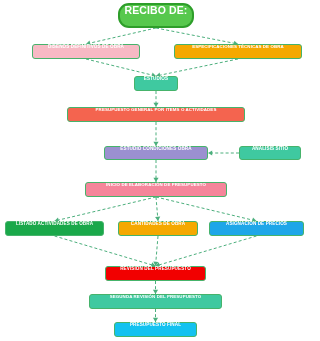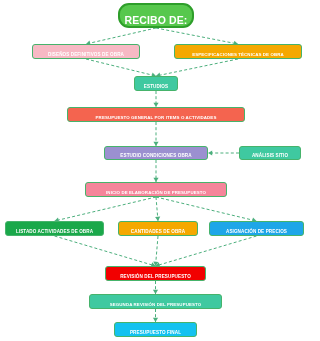--- a/index.html
+++ b/index.html
@@ -26,21 +26,21 @@
     top: 0;
     width: 310px;
     height: 341px;
     z-index: 1;
   }
   .node {
     position: absolute;
     z-index: 2;
     box-sizing: border-box;
     display: flex;
-    align-items: flex-end;
+    align-items: flex-start;
     justify-content: center;
     text-align: center;
     color: #ffffff;
     font-weight: bold;
     letter-spacing: 0.1px;
     line-height: 1.05;
     border-style: solid;
     border-width: 1px;
     white-space: nowrap;
   }

